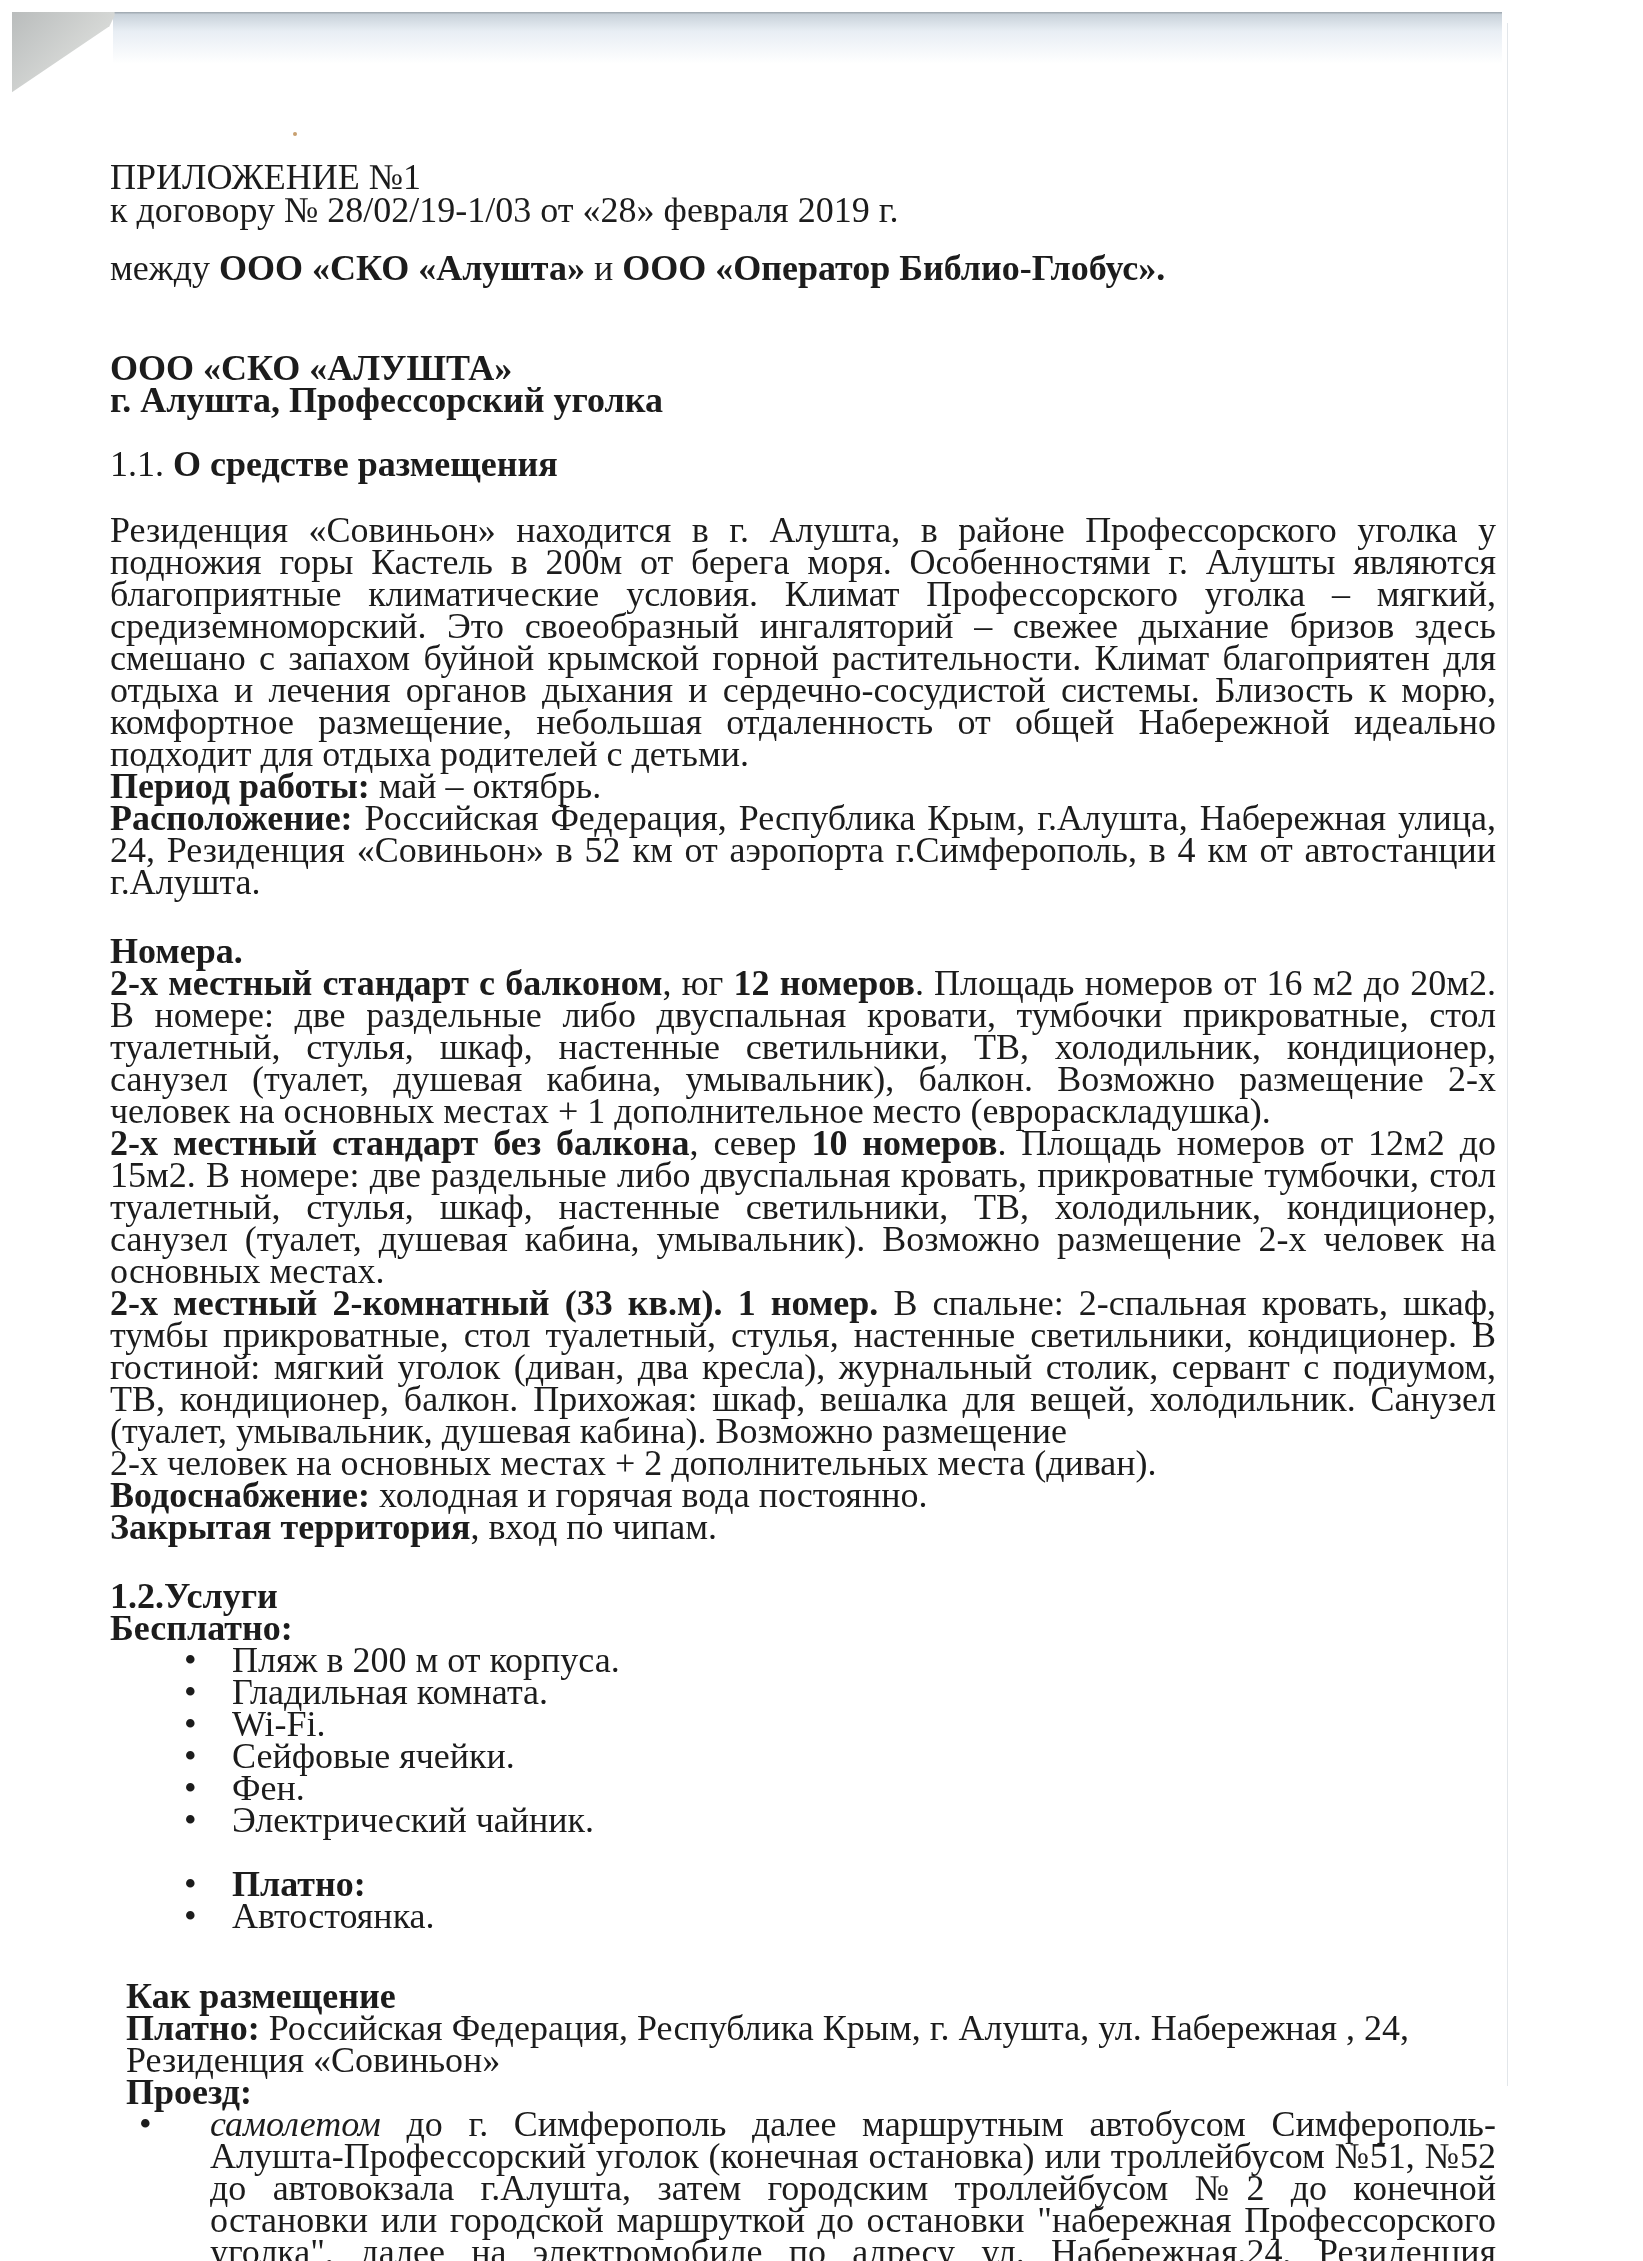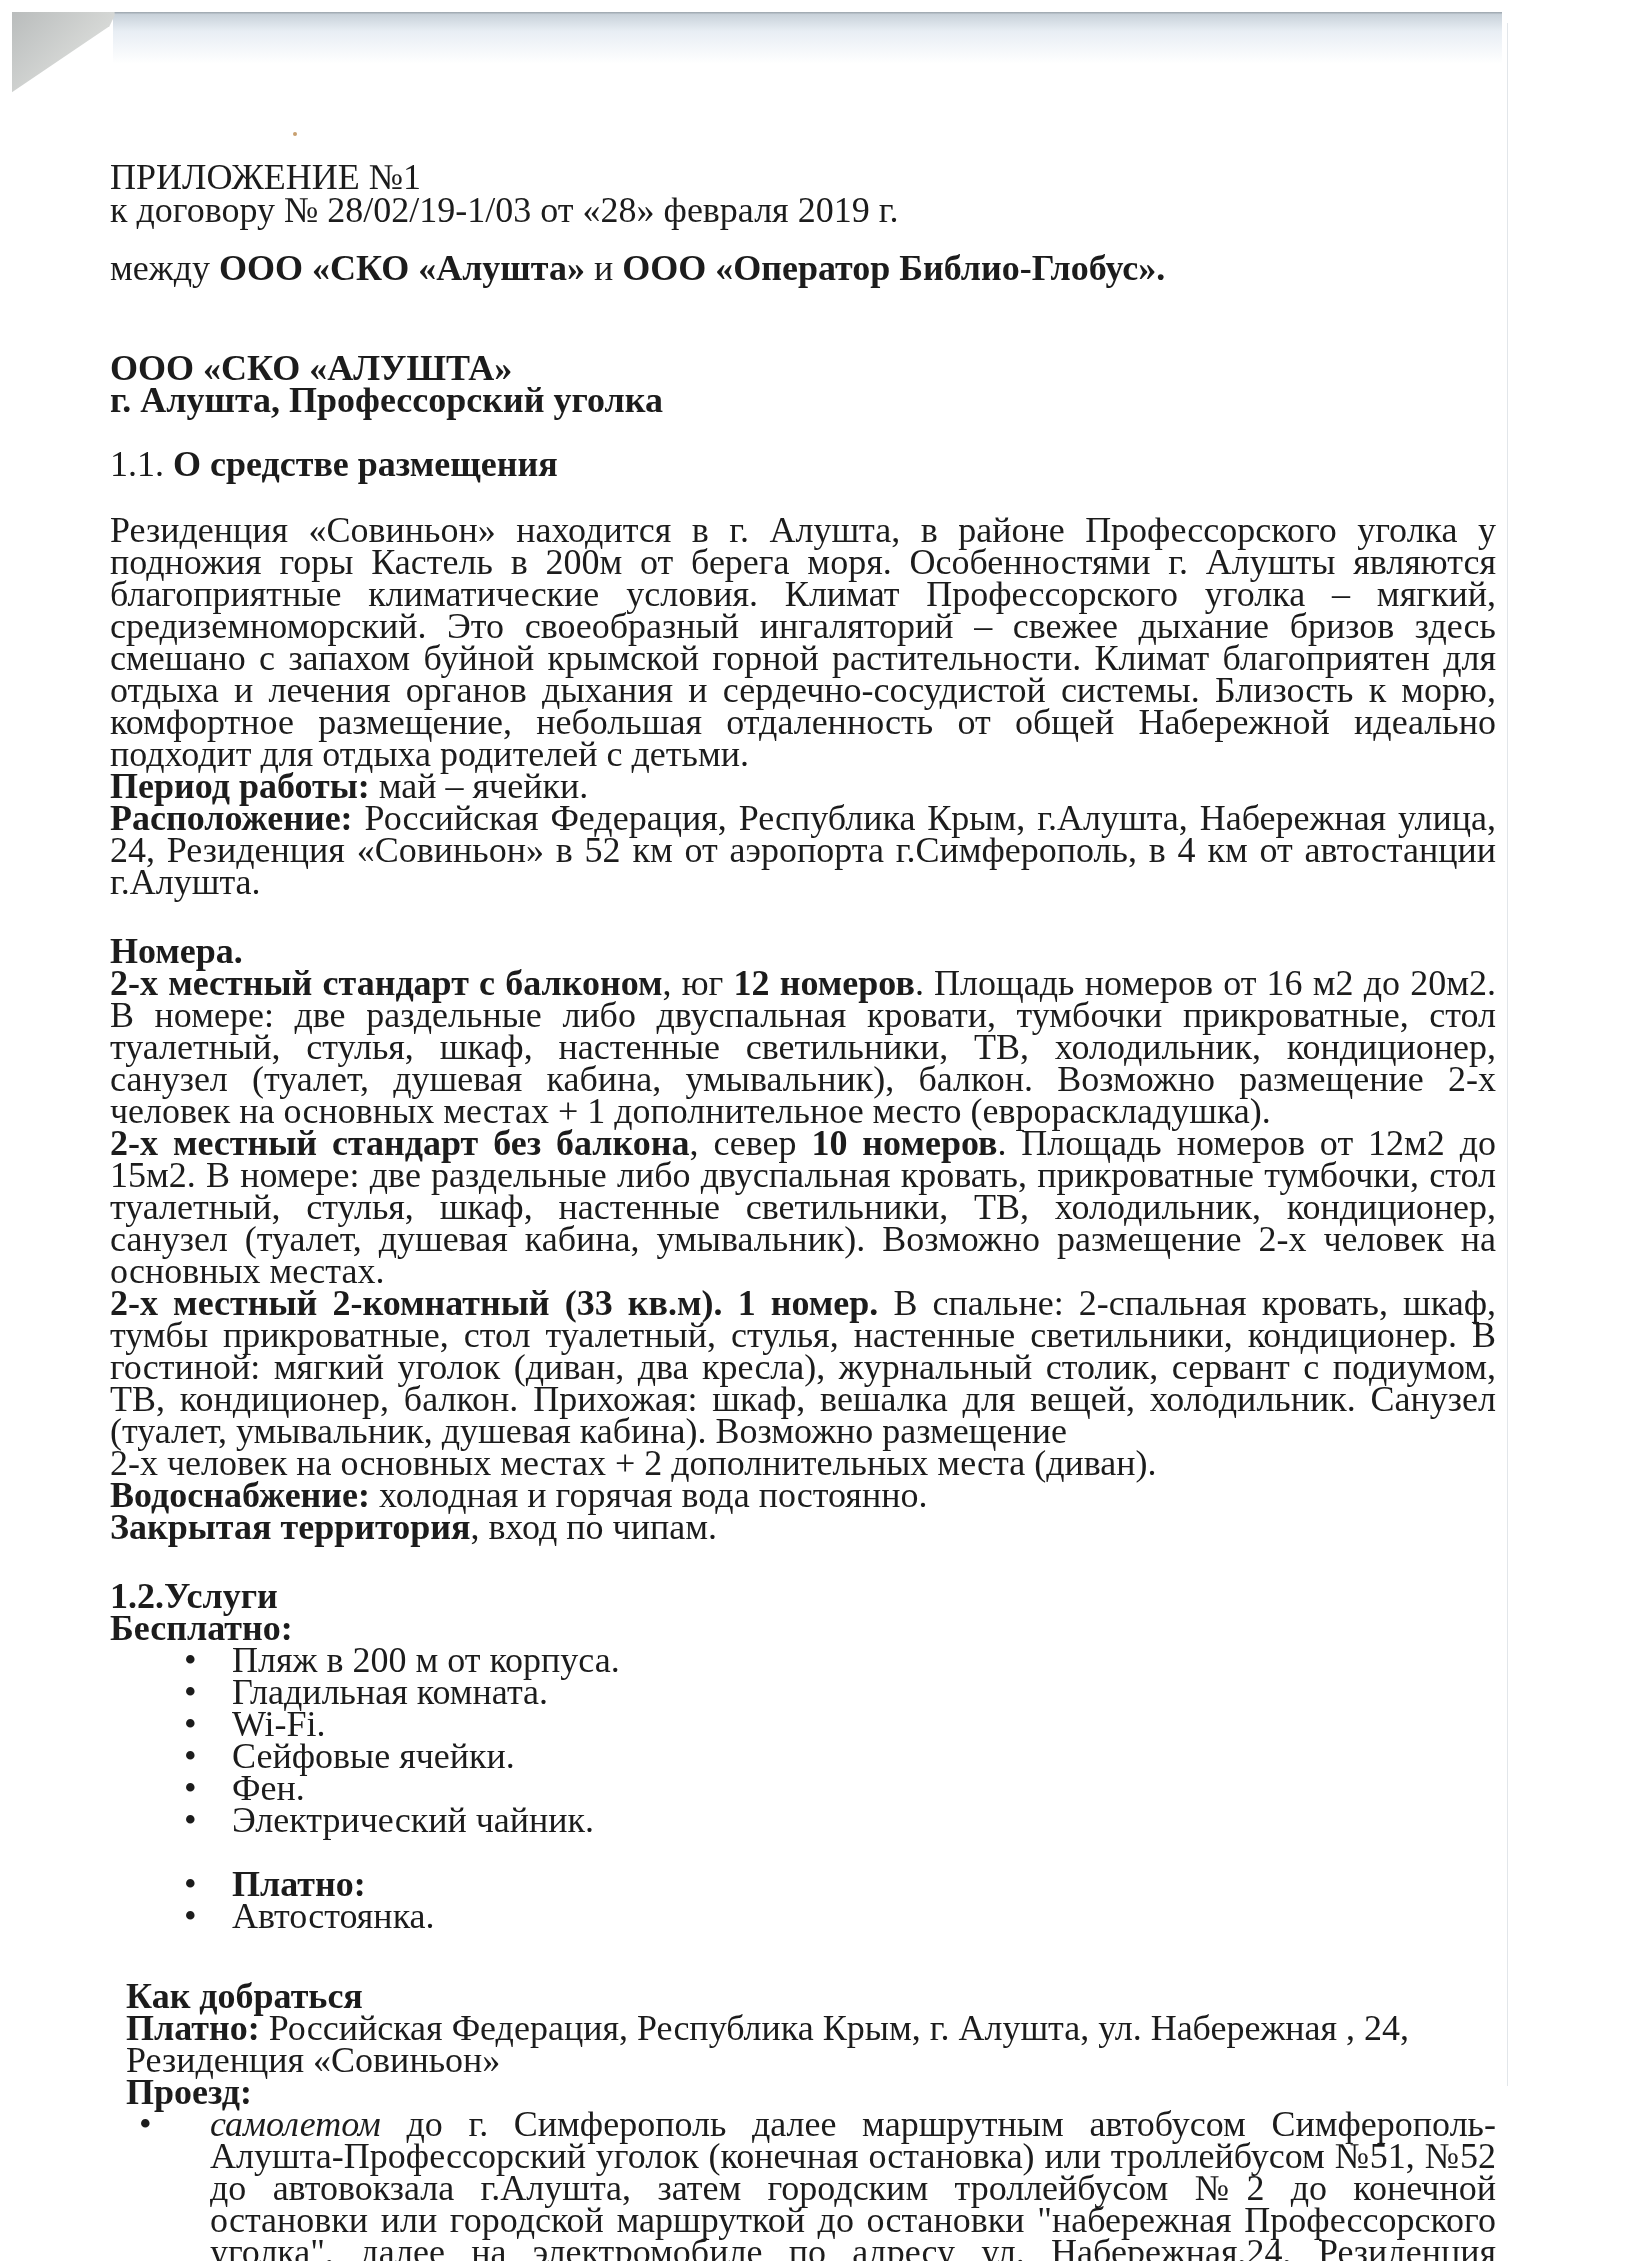--- a/index.html
+++ b/index.html
@@ -65,21 +65,21 @@
 
   <p>
     <span>1.1.</span>
     <b>О средстве размещения</b>
   </p>
 
   <div style="height:34px;"></div>
 
   <p class="justify-last-left">Резиденция «Совиньон» находится в г. Алушта, в районе Профессорского уголка у подножия горы Кастель в 200м от берега моря. Особенностями г. Алушты являются благоприятные климатические условия. Климат Профессорского уголка – мягкий, средиземноморский. Это своеобразный ингаляторий – свежее дыхание бризов здесь смешано с запахом буйной крымской горной растительности. Климат благоприятен для отдыха и лечения органов дыхания и сердечно-сосудистой системы. Близость к морю, комфортное размещение, небольшая отдаленность от общей Набережной идеально подходит  для отдыха родителей с детьми.</p>
   <p>
-    <b>Период работы:</b><span> май – ячейки.</span>
+    <b>Период работы:</b><span> май – октябрь.</span>
   </p>
   <p class="justify-last-left">
     <b>Расположение:</b><span> Российская Федерация, Республика Крым, г.Алушта, Набережная улица, 24, Резиденция «Совиньон»  в 52 км от аэропорта г.Симферополь, в 4 км от автостанции г.Алушта.</span>
   </p>
 
   <div style="height:37px;"></div>
 
   <p><b>Номера.</b></p>
 
   <p class="justify-last-left">
@@ -113,21 +113,21 @@
   </ul>
   <div style="height:32px;"></div>
   <ul class="bullets">
     <li><span class="bullet">•</span><b>Платно:</b></li>
     <li><span class="bullet">•</span><span>Автостоянка.</span></li>
   </ul>
 
   <div style="height:48px;"></div>
 
   <div style="padding-left:16px;">
-    <p><b>Как добраться</b></p>
+    <p><b>Как размещение</b></p>
     <p>
       <b>Платно:</b><span>  Российская Федерация, Республика Крым, г. Алушта, ул. Набережная , 24, Резиденция «Совиньон»</span>
     </p>
     <p><b>Проезд:</b></p>
   </div>
   <ul class="bullets travel-list">
     <li><span class="bullet">•</span><span class="italic">самолетом</span><span> до г. Симферополь далее маршрутным автобусом Симферополь-Алушта-Профессорский уголок (конечная остановка) или троллейбусом №51, №52 до автовокзала г.Алушта, затем городским троллейбусом №2 до конечной остановки или городской маршруткой до остановки "набережная Профессорского уголка", далее на электромобиле по адресу ул. Набережная,24, Резиденция</span></li>
   </ul>
 </div>
 

